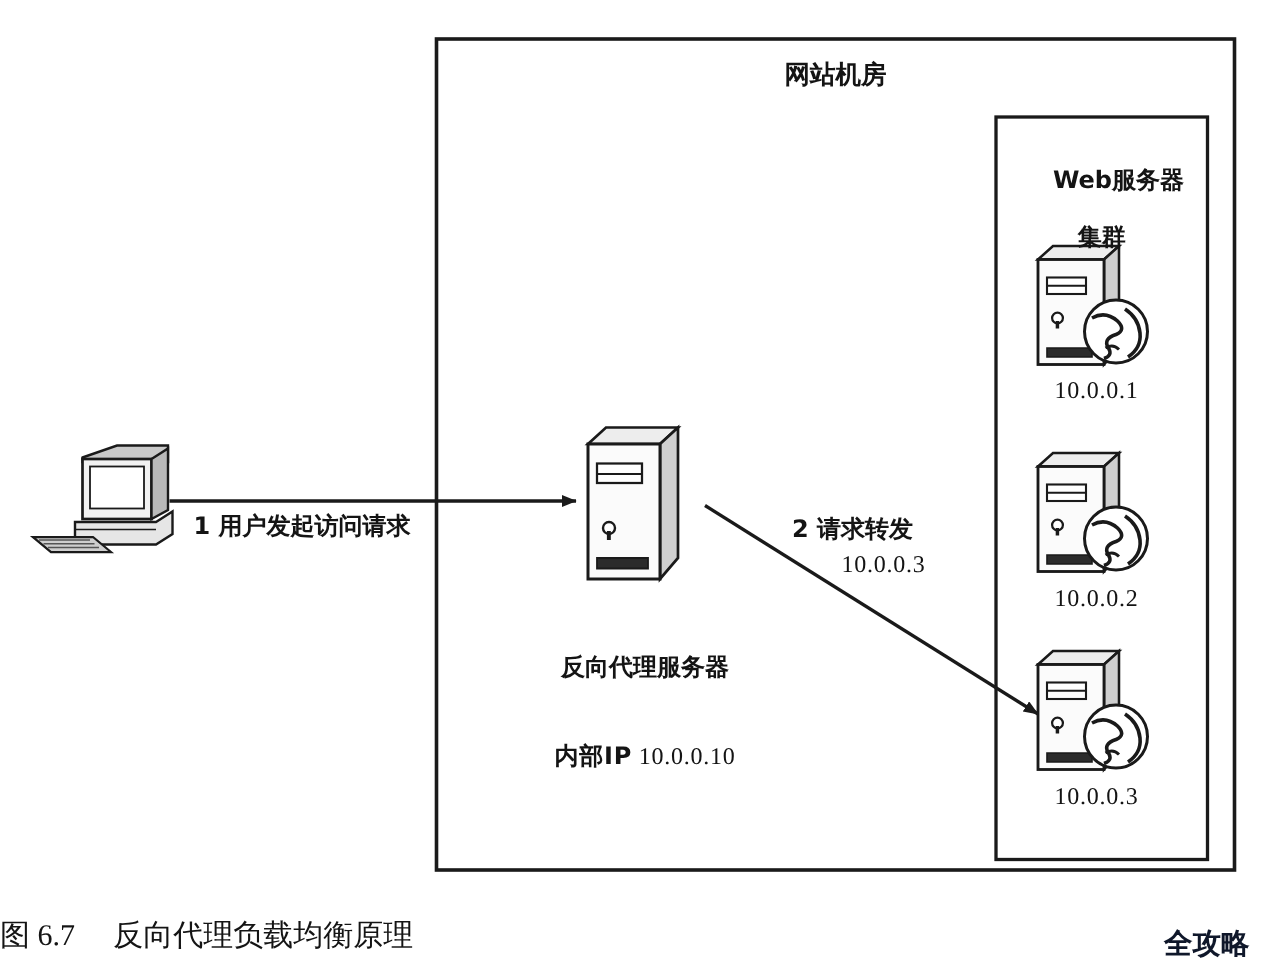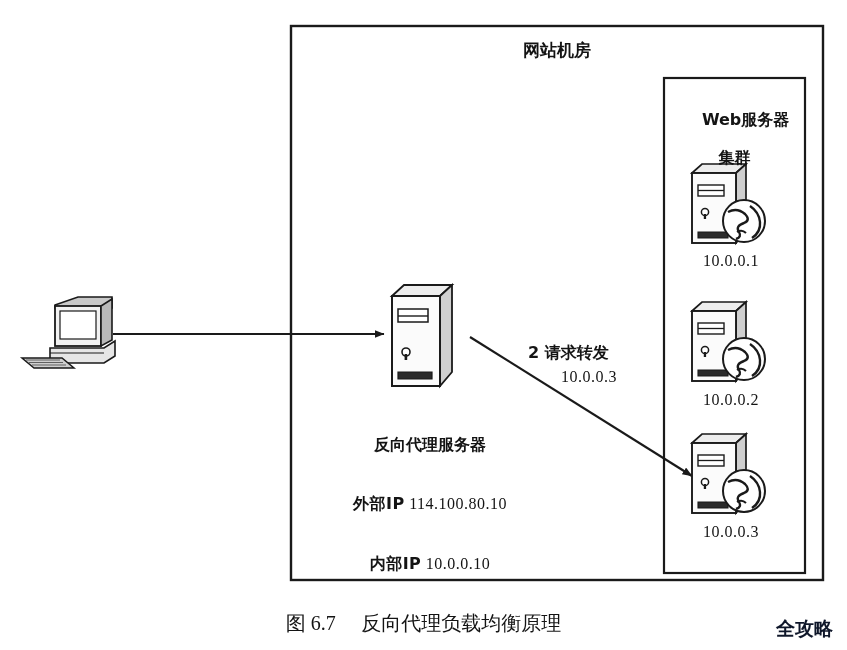--- a/index.html
+++ b/index.html
@@ -103,21 +103,20 @@
     margin-top: 3px;
   }
   #proxy-block .proxy-ip .tag {
     font-family: "DejaVu Sans", sans-serif;
     font-weight: 700;
   }
   #figure-caption {
     left: 0;
     top: 612px;
     width: 847px;
-    text-align: center;
     font-size: 20px;
     font-family: "DejaVu Serif", "Liberation Serif", serif;
   }
   #figure-caption .capnum {
     font-family: "Liberation Serif", serif;
   }
   #watermark {
     position: absolute;
     left: 776px;
     top: 616px;
@@ -235,28 +234,28 @@
     <span class="line2">集群</span>
   </div>
 
   <div class="txt mono-ip node-ip" id="node-ip-1">10.0.0.1</div>
 
   <div class="txt mono-ip node-ip" id="node-ip-2">10.0.0.2</div>
 
   <div class="txt mono-ip node-ip" id="node-ip-3">10.0.0.3</div>
 
 
+  <div class="txt cn" id="flow1-label">1 用户发起访问请求</div>
 
   <div class="txt cn" id="flow2-label">2 请求转发</div>
 
   <div class="txt mono-ip" id="flow2-ip">10.0.0.3</div>
 
   <div class="txt" id="proxy-block">
     <span class="proxy-name cn">反向代理服务器</span>
-    <span class="proxy-ip mono-ip"><span class="tag">外部IP</span> <span>114.100.80.10</span></span>
     <span class="proxy-ip mono-ip"><span class="tag">内部IP</span> <span>10.0.0.10</span></span>
   </div>
 
   <div class="txt" id="figure-caption"><span class="capnum">图 6.7</span>&nbsp;&nbsp;&nbsp;&nbsp;<span>反向代理负载均衡原理</span></div>
 
   <div id="watermark" style="color: #0f172a;">全攻略</div>
 
 </div>
 
 </body></html>

